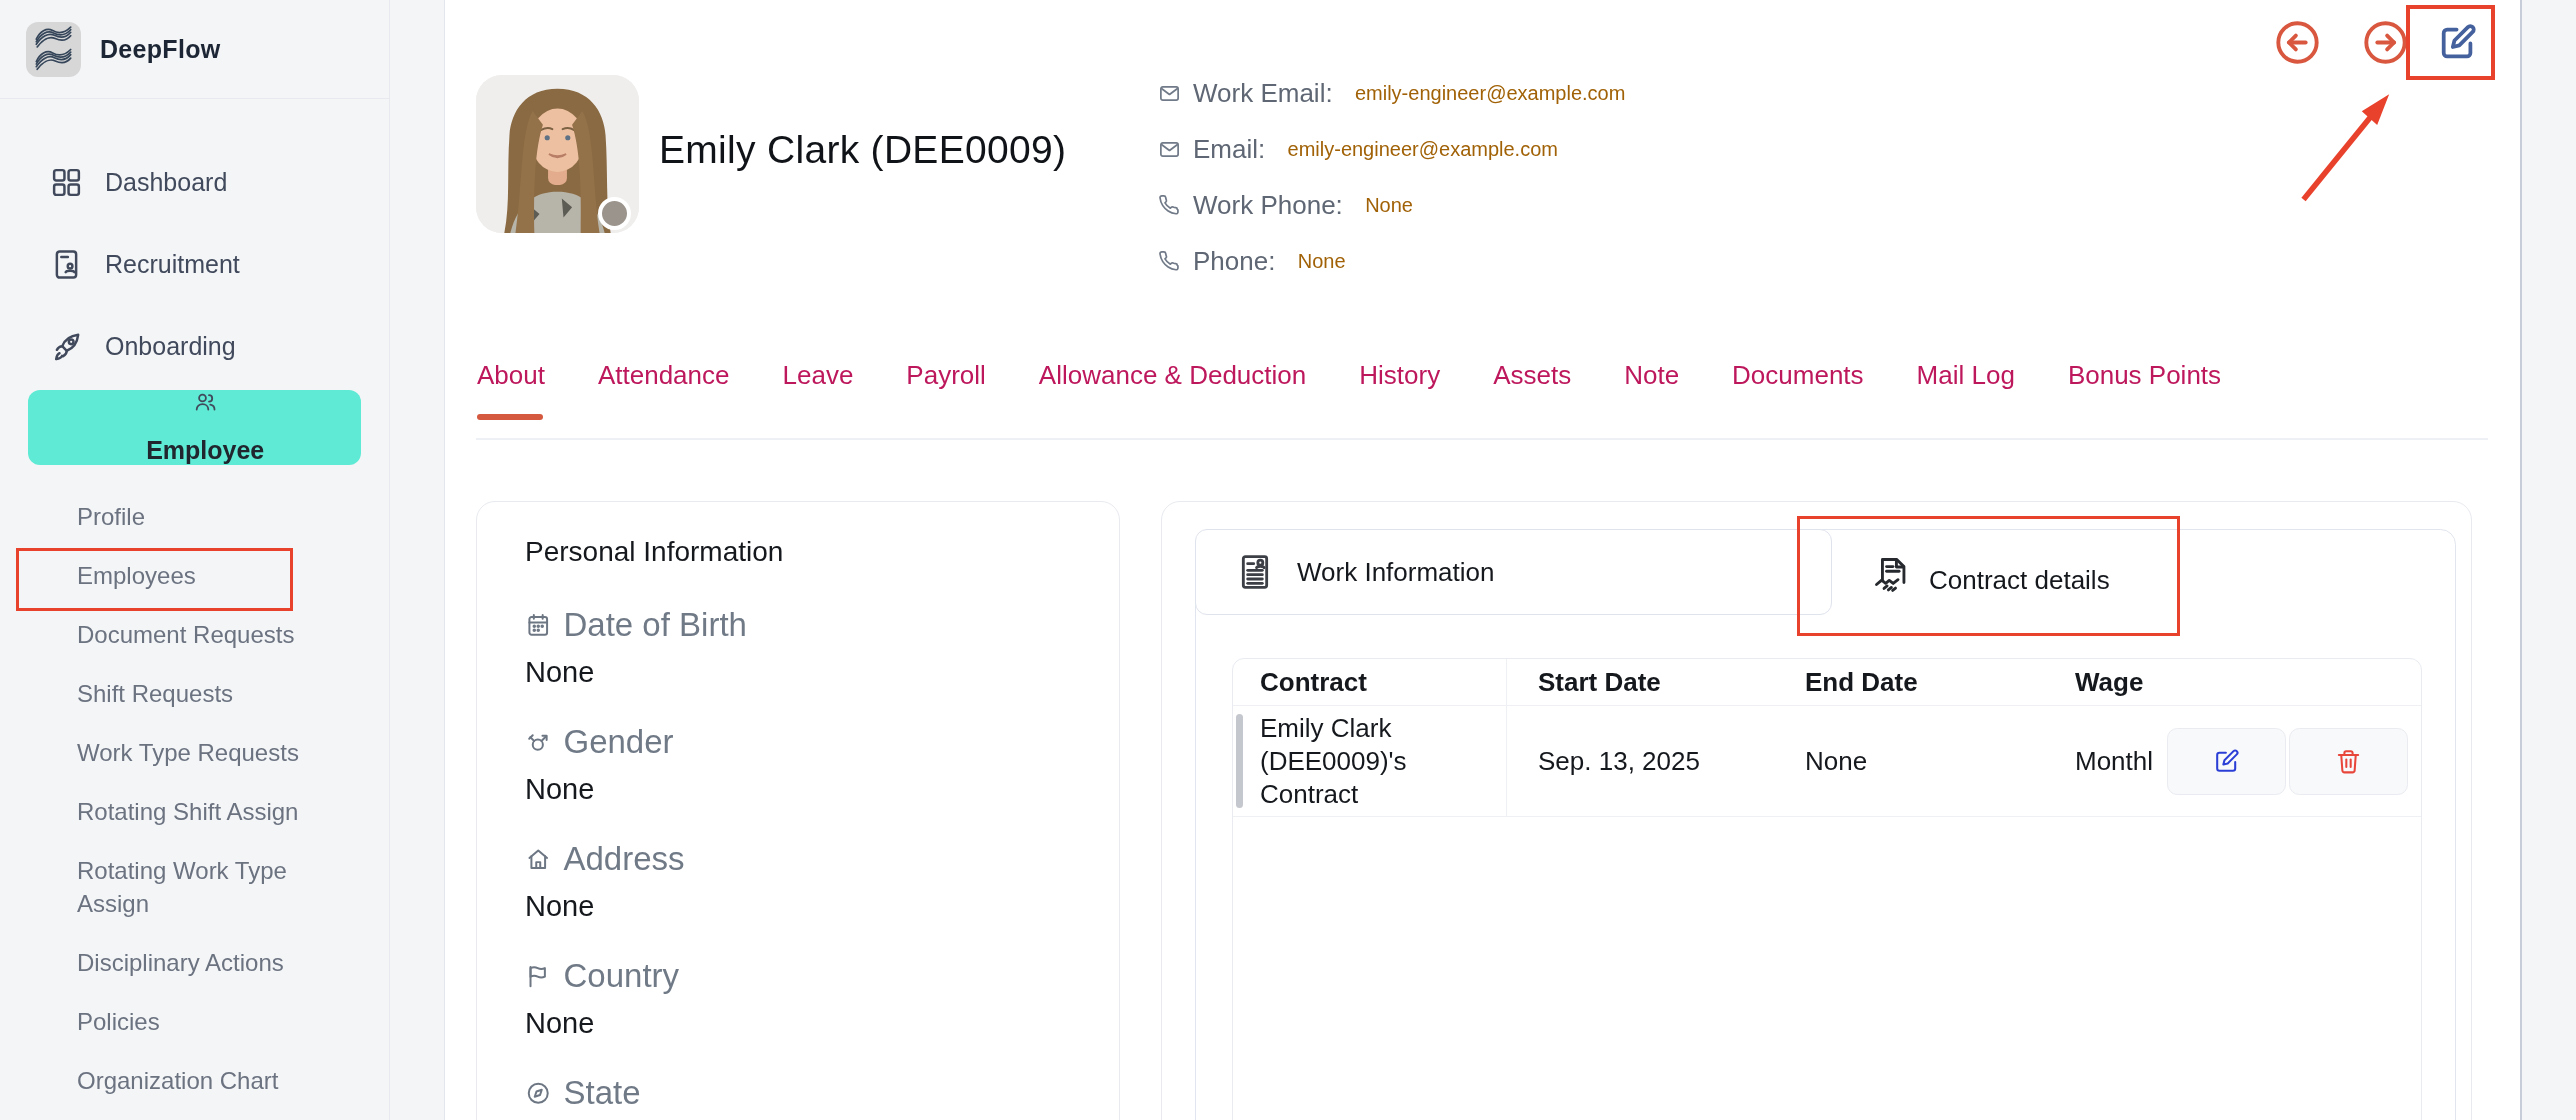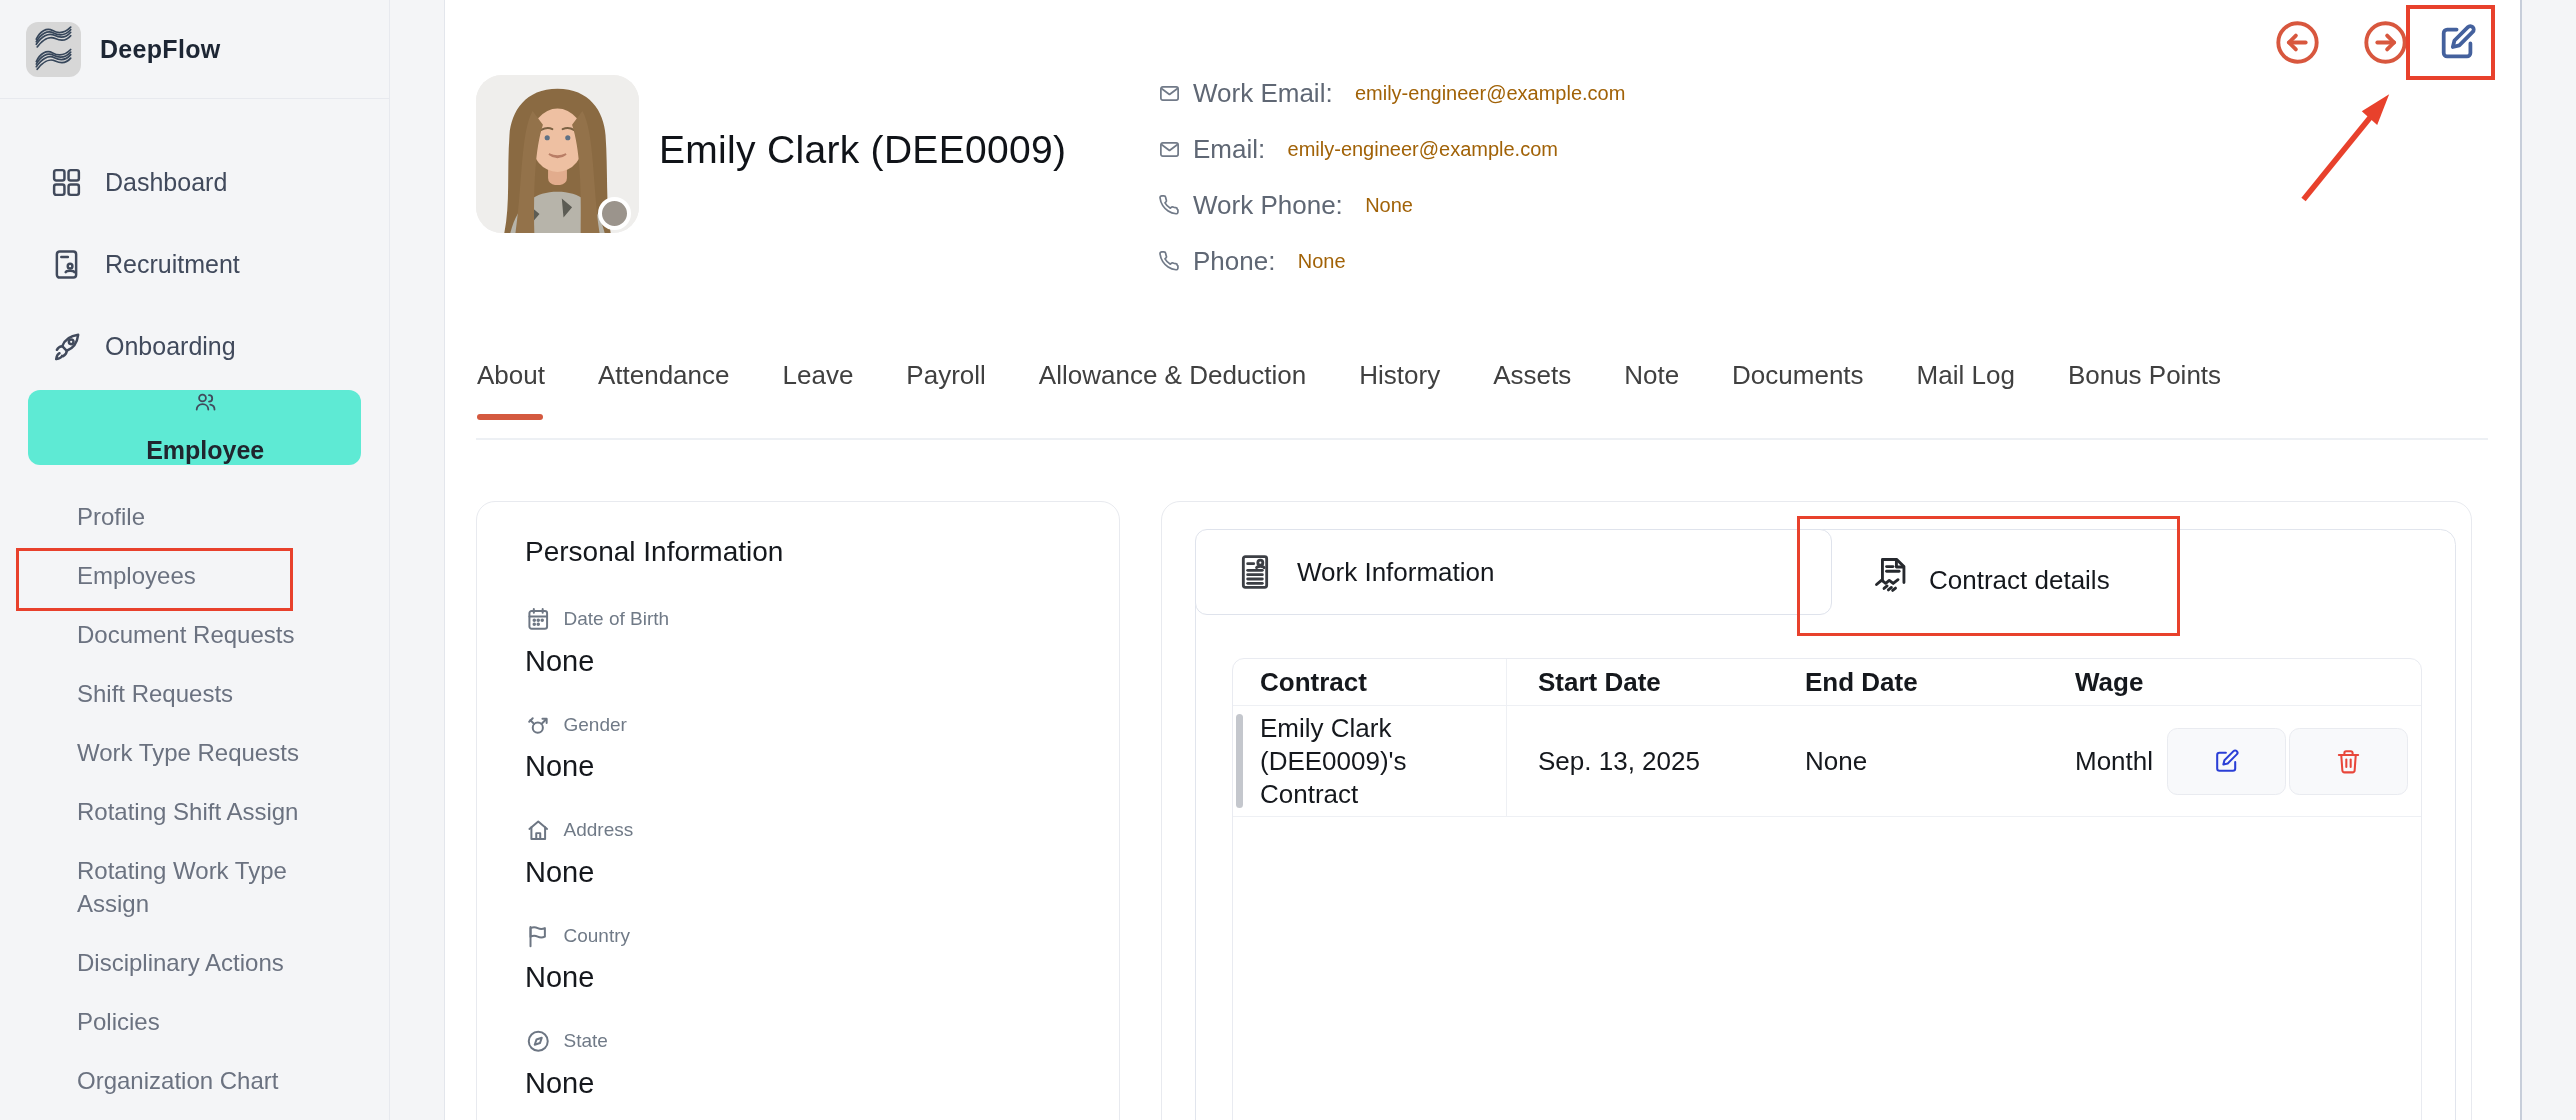--- a/index.html
+++ b/index.html
@@ -34,30 +34,30 @@
   .contact-row .ic { width:23px; height:23px; color:#717a88; }
   .contact-label { font-size:26px; color:#5f6774; }
   .contact-value { font-size:20px; color:#a16207; margin-left:10.3px; }
 
   .circle-btn { position:absolute; width:49px; height:49px; cursor:pointer; color:#d8573e; }
   .circle-btn .ic { width:49px; height:49px; stroke-width:1.9; }
   .edit-btn { position:absolute; left:2436px; top:20.6px; width:43px; height:43px; cursor:pointer; color:#44619d; }
   .edit-btn .ic { width:43px; height:43px; stroke-width:2.1; }
 
   .tabs { position:absolute; left:477px; top:360px; display:flex; gap:53px; }
-  .tab { font-size:26px; color:#404040; cursor:pointer; white-space:nowrap; }
+  .tab { font-size:26px; color:#be185d; cursor:pointer; white-space:nowrap; }
   .tab.active { font-weight:500; }
   .tab-underline { position:absolute; left:477px; top:414px; width:66px; height:6px; border-radius:3px; background:#d4593f; }
   .tabs-divider { position:absolute; left:476px; top:438px; width:2012px; height:1.7px; background:#edf0f4; }
 
   
   .personal-card { position:absolute; left:476px; top:501px; width:644px; height:677px; background:#fff; border:1.7px solid #e8eaef; border-radius:19px; padding:34px 48px; }
   .card-title { font-size:28px; font-weight:400; color:#15181d; margin-bottom:38px; }
   .field { margin-bottom:34px; }
-  .field-label { display:flex; align-items:center; gap:12px; font-size:19px; color:#707a87; }
+  .field-label { display:flex; align-items:center; gap:12px; font-size:33px; color:#707a87; }
   .field-label .ic { width:26.5px; height:26.5px; color:#6d7683; }
   .field-value { margin-top:12px; font-size:29px; color:#15181d; }
 
   
   .work-card { position:absolute; left:1161px; top:501px; width:1311px; height:677px; background:#fff; border:1.7px solid #e8eaef; border-radius:19px; }
   .tab-container { position:absolute; left:1195px; top:529px; width:1261px; height:651px; border:1.7px solid #e1e5ed; border-radius:15.4px; }
   .wi-tab { position:absolute; left:1195px; top:529px; width:637px; height:86px; background:#fff; border:1.7px solid #dfe3ec; border-radius:12px; display:flex; align-items:center; gap:22px; padding-left:39px; cursor:pointer; }
   .wi-tab .ic { width:40px; height:40px; color:#3c3f45; stroke-width:1.7; }
   .wi-tab-label, .contract-tab-label { font-size:26px; color:#15181d; }
   .contract-tab { position:absolute; left:1869px; top:548px; height:48px; display:flex; align-items:flex-end; gap:17px; cursor:pointer; }

